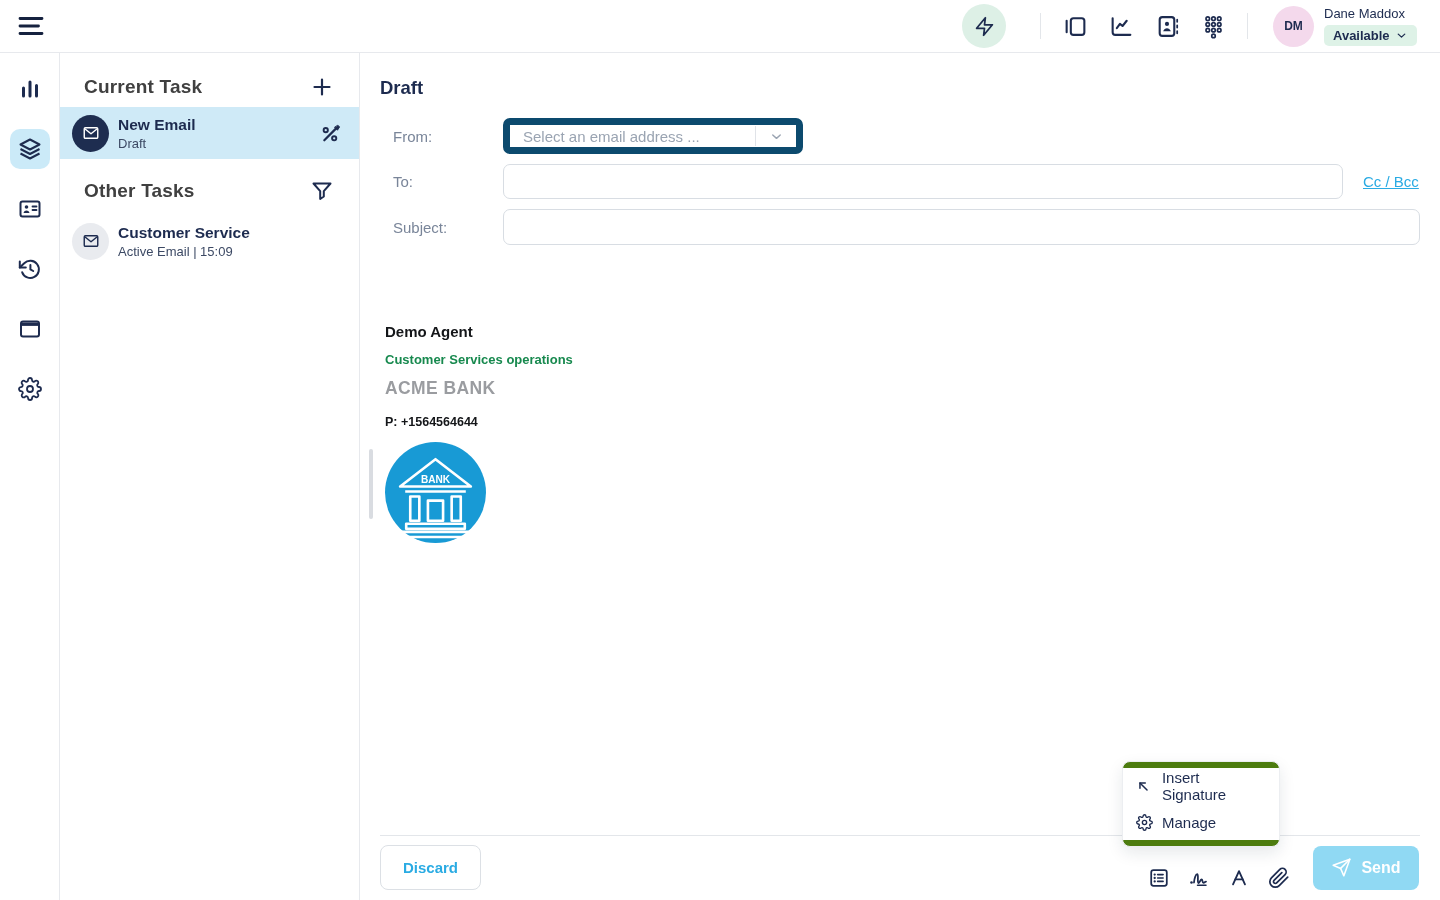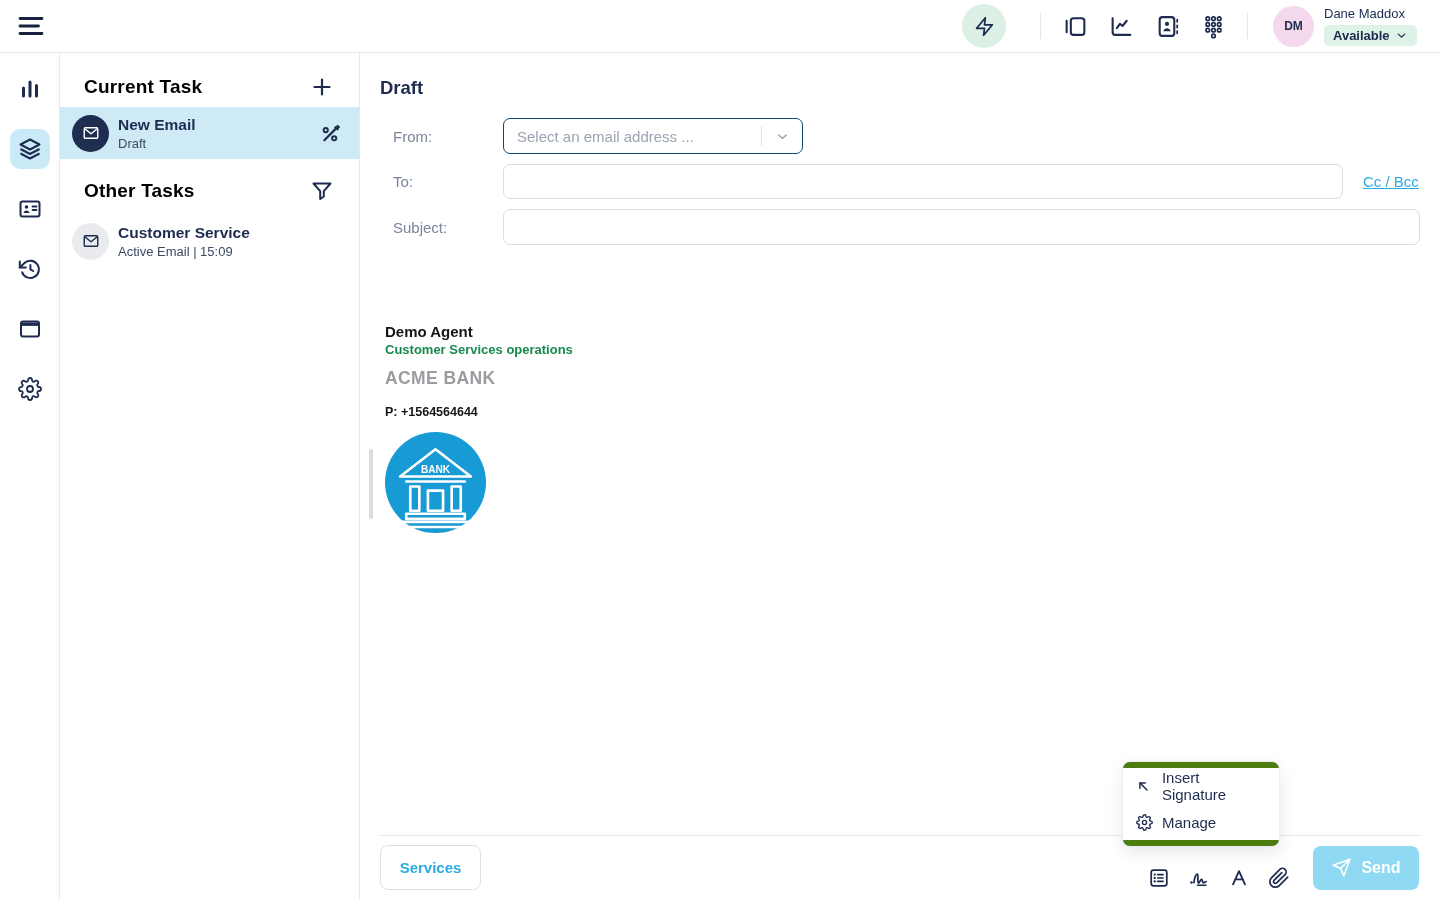--- a/index.html
+++ b/index.html
@@ -34,21 +34,21 @@
     align-items:center; padding-top:16px; flex-shrink:0; }
   .rail-item { width:40px; height:40px; border-radius:10px; background:none; border:none;
     color:#1d2b4f; display:flex; align-items:center; justify-content:center;
     margin-bottom:20px; cursor:pointer; }
   .rail-item.active { background:#cbeaf8; }
 
   
   .taskpanel { width:300px; border-right:1px solid #e7e9ed; padding-top:14px; flex-shrink:0; }
   .panel-header { display:flex; align-items:center; justify-content:space-between;
     padding:0 24px; height:40px; }
-  .panel-title { font-size:19px; font-weight:bold; color:#000000; letter-spacing:.2px; }
+  .panel-title { font-size:19px; font-weight:bold; color:#404040; letter-spacing:.2px; }
   .panel-header .icon-btn { margin:0; }
   .task-item { display:flex; align-items:center; padding:0 16px 0 12px; height:52px; cursor:pointer; }
   .task-item.selected { background:#cfeaf7; }
   .task-avatar { width:37px; height:37px; border-radius:50%; display:flex; align-items:center;
     justify-content:center; flex-shrink:0; }
   .task-avatar.navy { background:#1e2d50; color:#fff; }
   .task-avatar.gray { background:#e9ebef; color:#1d2b4f; }
   .task-text { margin-left:9px; flex:1; }
   .task-title { font-size:15.5px; font-weight:bold; color:#1d2b4f; }
   .task-sub { font-size:13px; color:#3c4964; margin-top:2px; }
@@ -56,38 +56,38 @@
     width:24px; height:24px; display:flex; align-items:center; justify-content:center; }
   .mt12 { margin-top:12px; }
   .mt4 { margin-top:4px; }
 
   
   .main { flex:1; position:relative; padding:24px 20px 0 20px; background:#fff; }
   .page-title { font-size:18.5px; font-weight:bold; color:#1d2b4f; }
   .form { margin-top:19px; }
   .form-row { display:flex; align-items:center; margin-bottom:10px; }
   .form-label { width:110px; font-size:15px; color:#798599; flex-shrink:0;margin-left:13px; }
-  .from-select { width:300px; height:36px; border:1px solid #0c4a6e; border-radius:7px;
+  .from-select { width:300px; height:36px; border:7px solid #0c4a6e; border-radius:7px;
     display:flex; align-items:center; padding-left:13px; cursor:pointer; background:#fff; }
   .from-placeholder { color:#9aa4b2; font-size:15px; flex:1; }
   .select-div { width:1px; height:20px; background:#e0e3e8; }
   .select-chevron { width:40px; color:#9aa4b2; display:flex; align-items:center; justify-content:center; }
   .text-input { height:35px; border:1px solid #d8dde3; border-radius:7px; font-size:15px;
     padding:0 12px; color:#1d2b4f; outline:none; font-family:inherit; background:#fff; }
   .to-input { width:840px; }
   .subject-input { flex:1; height:36px; }
   .cc-link { margin-left:20px; color:#2aabe3; font-size:15px; text-decoration:underline;
     cursor:pointer; background:none; border:none; font-family:inherit; }
 
   .scroll-thumb { position:absolute; left:9px; top:396px; width:4px; height:70px;
     background:#d9dce1; border-radius:2px; }
 
   
   .signature { margin-left:5px; margin-top:78px; }
-  .sig-name { font-size:15px; font-weight:bold; color:#141619; margin-bottom:2px; }
+  .sig-name { font-size:15px; font-weight:bold; color:#141619; margin-bottom:12px; }
   .sig-role { font-size:13px; font-weight:bold; color:#17894e; margin-bottom:11px; }
   .sig-company { font-size:17.5px; font-weight:bold; color:#9a9ca0; letter-spacing:.4px; margin-bottom:16px; }
   .sig-phone { font-size:12.5px; font-weight:bold; color:#141619; margin-bottom:13px; }
   .bank-logo { width:101px; height:101px; border-radius:50%; background:#189ad5;
     display:flex; align-items:center; justify-content:center; }
 
   
   .footer-divider { position:absolute; left:20px; right:20px; bottom:64px; height:1px; background:#e3e6ea; }
   .footer { position:absolute; left:20px; right:21px; bottom:10px; height:45px;
     display:flex; align-items:center; justify-content:space-between; }
@@ -379,21 +379,21 @@
               <path d="M19.4 15a1.65 1.65 0 0 0 .33 1.82l.06.06a2 2 0 0 1 0 2.83 2 2 0 0 1-2.83 0l-.06-.06a1.65 1.65 0 0 0-1.82-.33 1.65 1.65 0 0 0-1 1.51V21a2 2 0 0 1-2 2 2 2 0 0 1-2-2v-.09A1.65 1.65 0 0 0 9 19.4a1.65 1.65 0 0 0-1.82.33l-.06.06a2 2 0 0 1-2.83 0 2 2 0 0 1 0-2.83l.06-.06a1.65 1.65 0 0 0 .33-1.82 1.65 1.65 0 0 0-1.51-1H3a2 2 0 0 1-2-2 2 2 0 0 1 2-2h.09A1.65 1.65 0 0 0 4.6 9a1.65 1.65 0 0 0-.33-1.82l-.06-.06a2 2 0 0 1 0-2.83 2 2 0 0 1 2.83 0l.06.06a1.65 1.65 0 0 0 1.82.33H9a1.65 1.65 0 0 0 1-1.51V3a2 2 0 0 1 2-2 2 2 0 0 1 2 2v.09a1.65 1.65 0 0 0 1 1.51 1.65 1.65 0 0 0 1.82-.33l.06-.06a2 2 0 0 1 2.83 0 2 2 0 0 1 0 2.83l-.06.06a1.65 1.65 0 0 0-.33 1.82V9a1.65 1.65 0 0 0 1.51 1H21a2 2 0 0 1 2 2 2 2 0 0 1-2 2h-.09a1.65 1.65 0 0 0-1.51 1z"></path>
             </svg>
         </span>
         <span>Manage</span>
       </button>
     </div>
 
     <div class="footer-divider"></div>
 
     <div class="footer">
-      <button class="discard-btn">Services</button>
+      <button class="discard-btn">Discard</button>
 
       <div class="footer-right">
         <button class="tool-btn">
           <span style="display:flex">
             <svg width="22" height="22" viewBox="0 0 24 24" fill="none" stroke="currentColor" stroke-width="1.9" stroke-linecap="round">
                 <rect x="3.5" y="3.5" width="17" height="17" rx="2.5"></rect>
                 <path d="M7.3 8.3h.01M7.3 12h.01M7.3 15.7h.01" stroke-width="2.5"></path>
                 <path d="M10.5 8.3h6M10.5 12h6M10.5 15.7h6" stroke-width="1.7"></path>
               </svg>
           </span>

